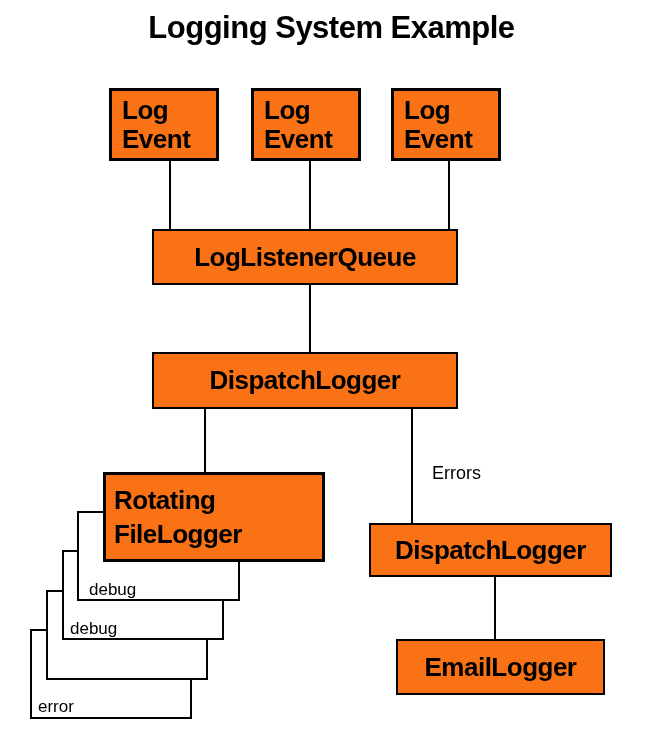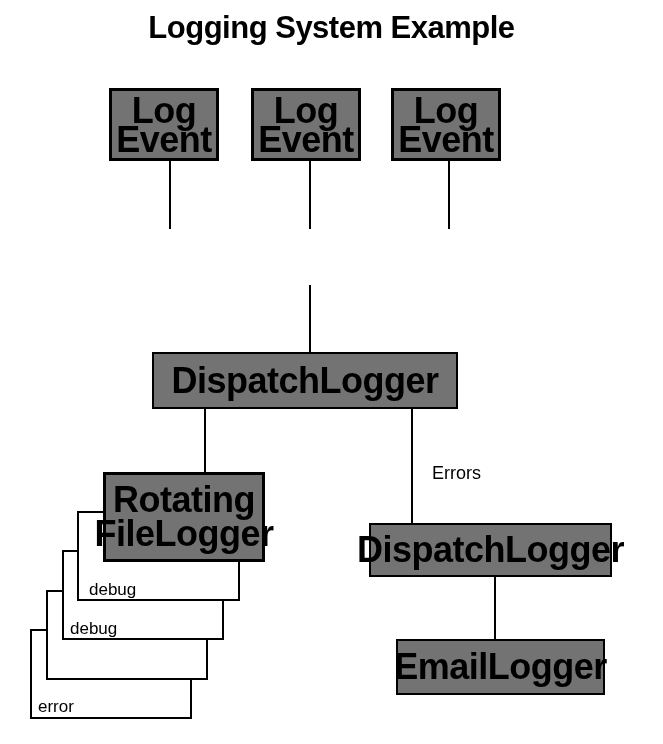--- a/index.html
+++ b/index.html
@@ -22,28 +22,28 @@
   .title {
     left: 0; top: 10px; width: 663px;
     text-align: center;
     font-size: 31px;
     font-weight: bold;
     letter-spacing: -0.5px;
     white-space: nowrap;
   }
   .node {
     box-sizing: border-box;
-    background: #737373;
+    background: #f97316;
     border: 2px solid #000000;
     display: flex;
     align-items: center;
     justify-content: center;
-    text-align: center;
+    text-align: left;
     font-weight: bold;
-    font-size: 36px;
+    font-size: 26px;
     letter-spacing: -0.5px;
   }
   .node.thick { border-width: 3px; }
   .logevent {
     width: 110px; height: 73px; top: 88px;
     line-height: 29px;
     padding: 0 10px;
   }
   .wide { width: 306px; left: 152px; }
   .line {
@@ -62,40 +62,41 @@
     font-weight: normal;
     white-space: nowrap;
     line-height: 26px;
   }
   .edgelabel {
     font-size: 18px;
     font-weight: normal;
     white-space: nowrap;
   }
   .rotating {
-    left: 103px; top: 472px; width: 162px; height: 90px;
+    left: 103px; top: 472px; width: 222px; height: 90px;
     line-height: 34px;
-    padding: 0 14px;
+    padding: 0 8px;
   }
 </style>
 </head>
 <body>
 
 <div id="stage">
 
   <div class="abs title">Logging System Example</div>
 
   <div class="abs node thick logevent" style="left:109px;">Log Event</div>
   <div class="abs node thick logevent" style="left:251px;">Log Event</div>
   <div class="abs node thick logevent" style="left:391px;">Log Event</div>
 
   <div class="abs line vline" style="left:169px; top:161px; height:68px;"></div>
   <div class="abs line vline" style="left:309px; top:161px; height:68px;"></div>
   <div class="abs line vline" style="left:448px; top:161px; height:68px;"></div>
 
+  <div class="abs node wide" style="top:229px; height:56px;">LogListenerQueue</div>
 
   <div class="abs line vline" style="left:309px; top:285px; height:67px;"></div>
 
   <div class="abs node wide" style="top:352px; height:57px;">DispatchLogger</div>
 
   <div class="abs line vline" style="left:204px; top:409px; height:63px;"></div>
 
   <div class="abs line vline" style="left:411px; top:409px; height:114px;"></div>
 
   <div class="abs edgelabel" style="left:432px; top:463px;">Errors</div>

